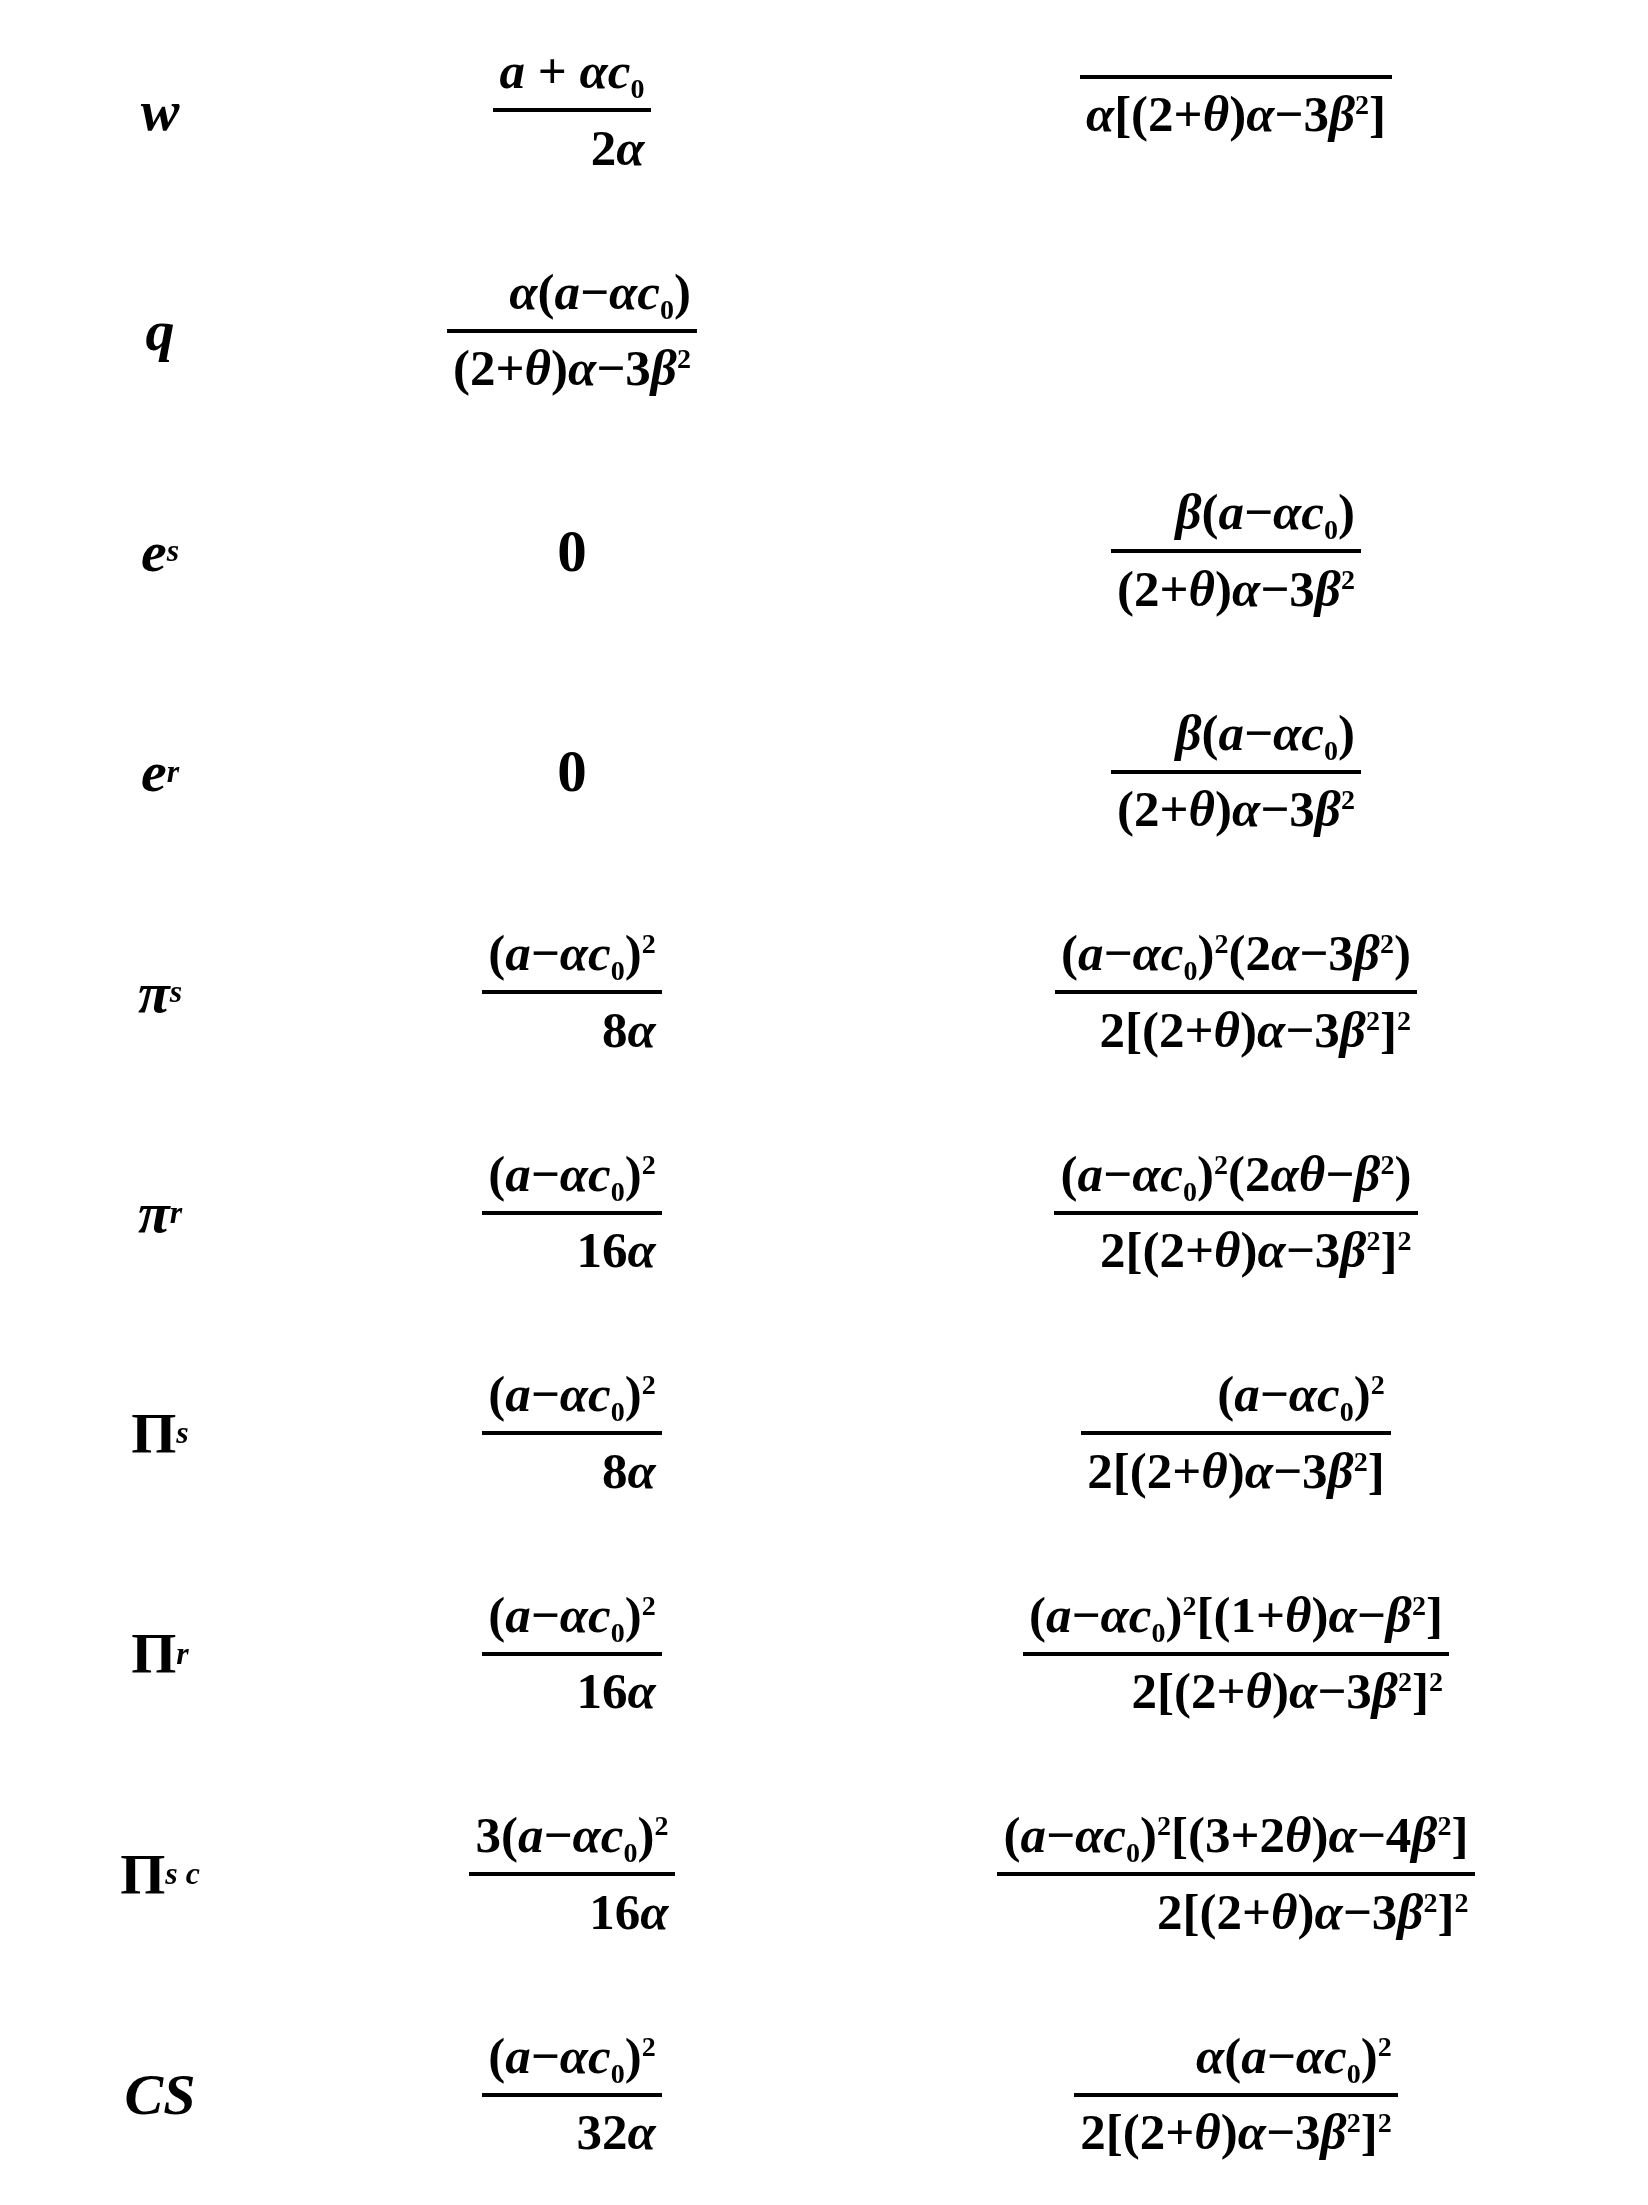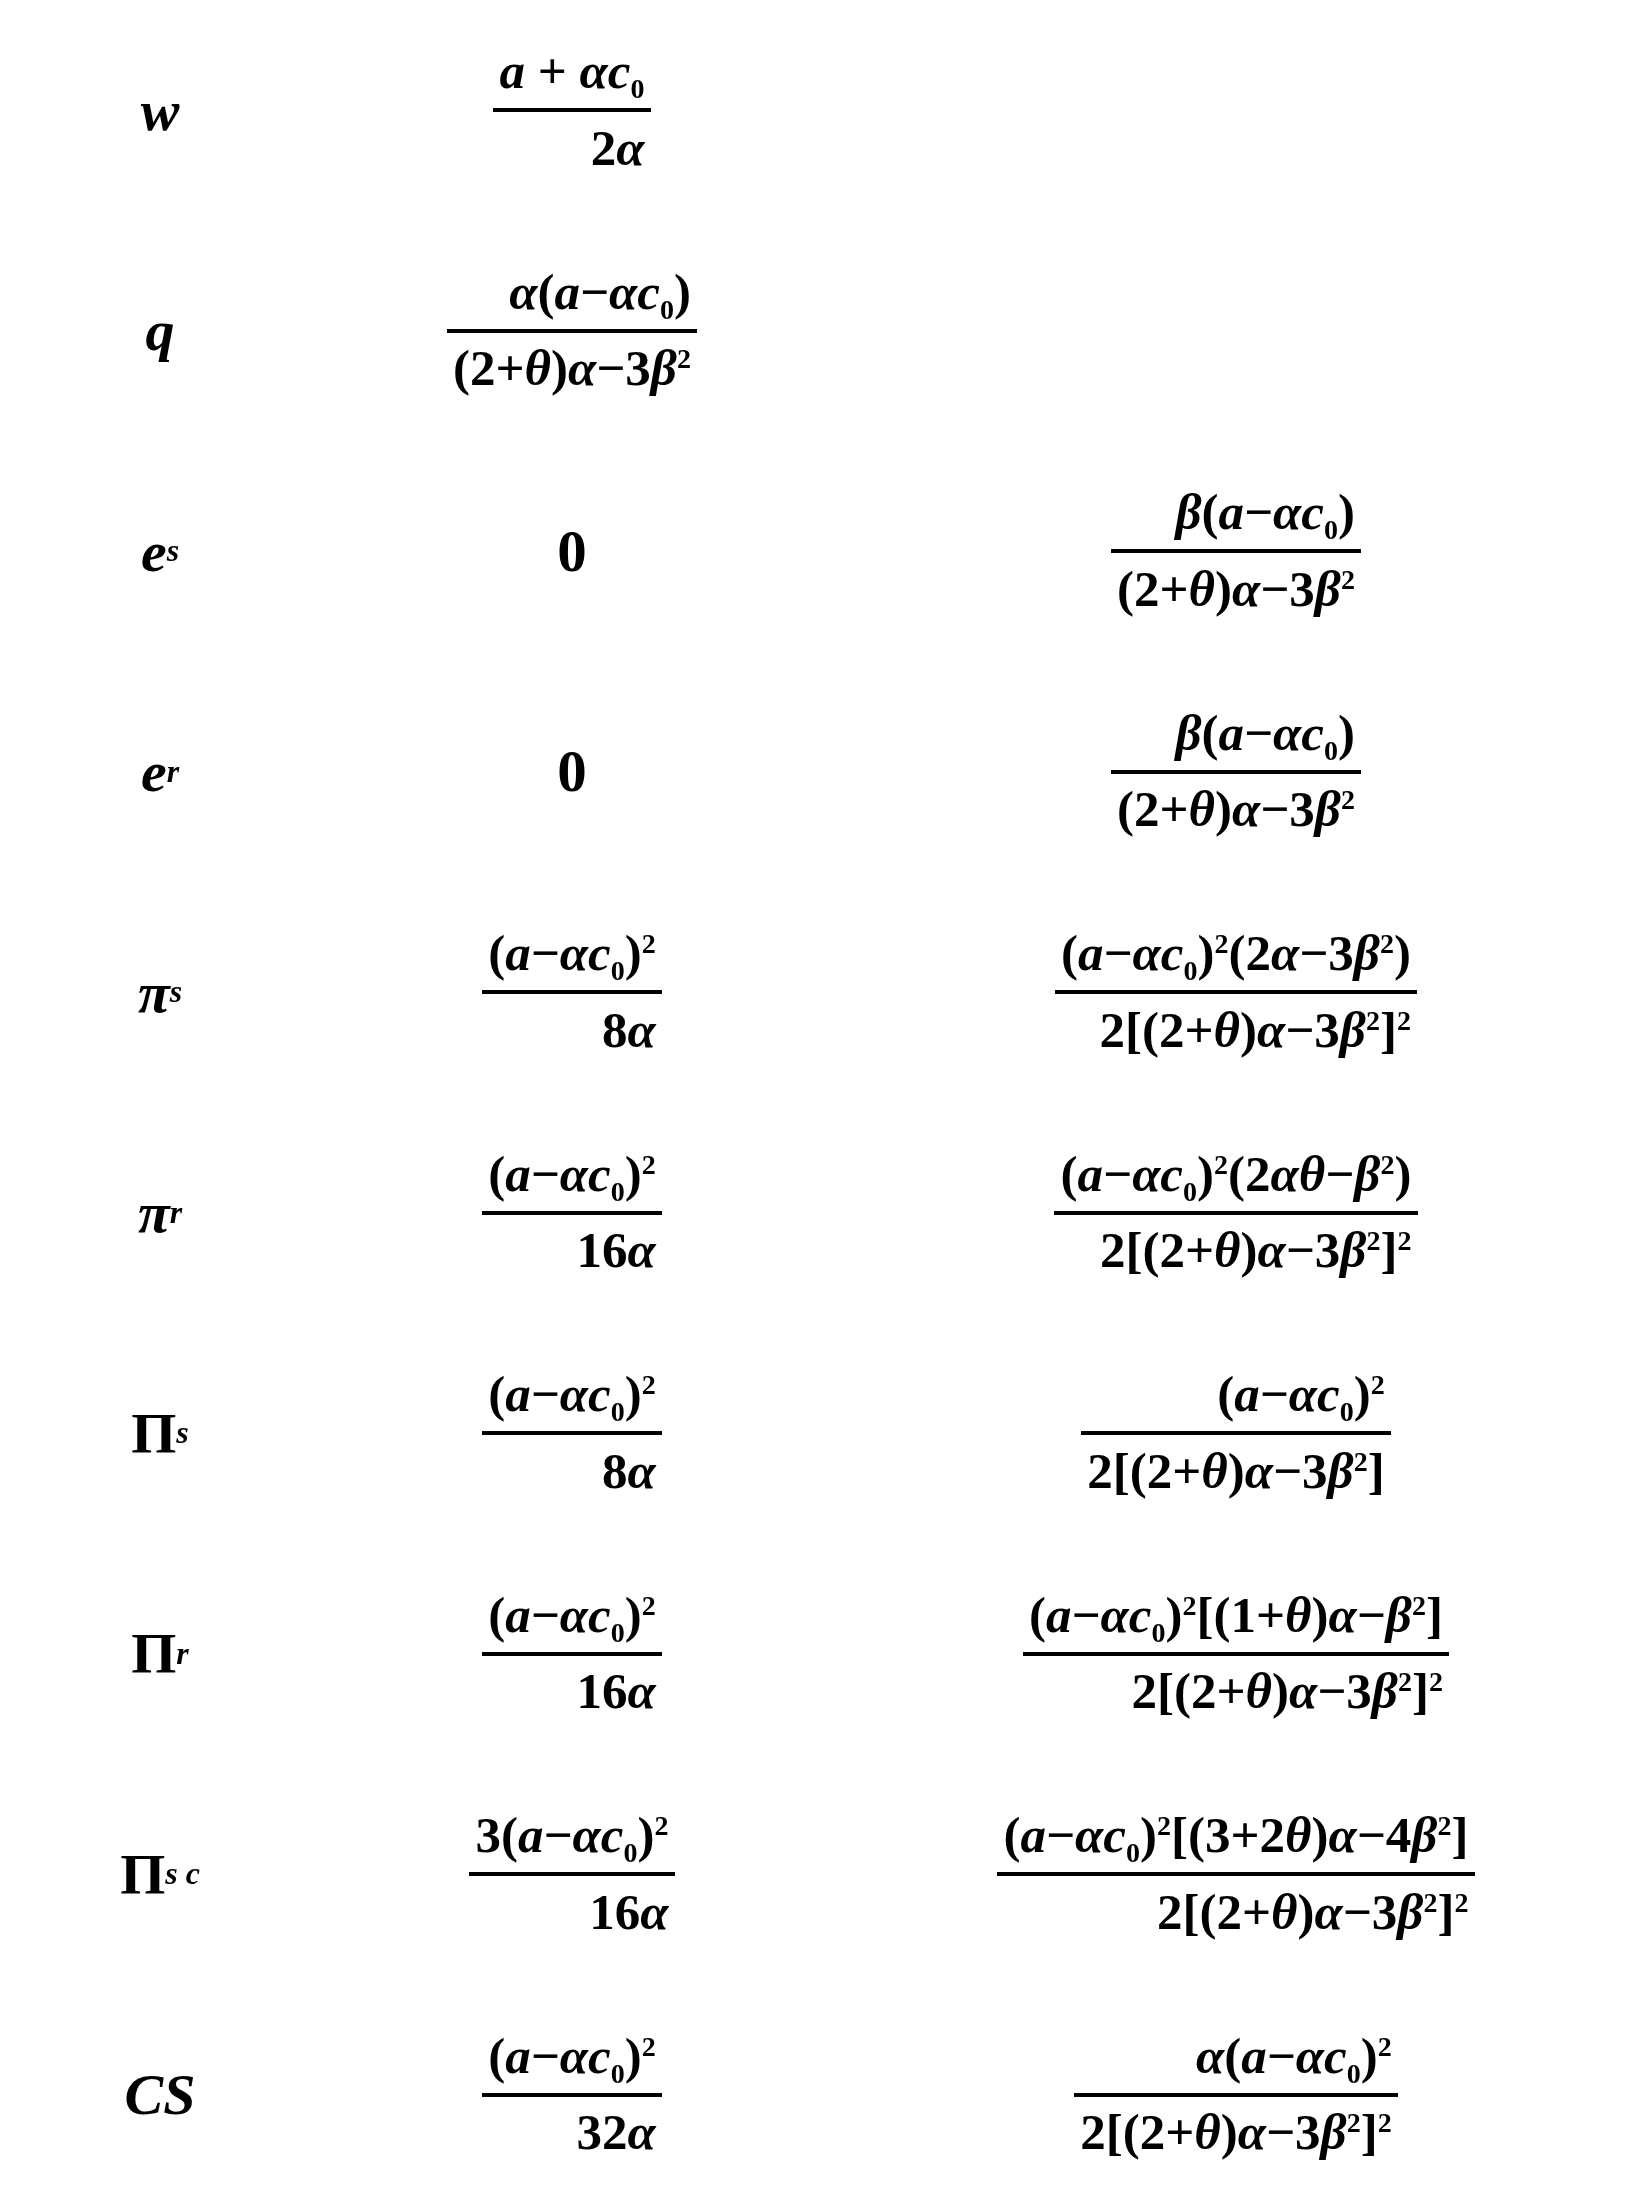--- a/index.html
+++ b/index.html
@@ -78,20 +78,21 @@
         <div class="cell formula-cell">
           <span class="frac">
             <span class="num"><i>a</i> + <i>α</i><i>c</i><sub>0</sub></span>
             <span class="bar"></span>
             <span class="den">2<i>α</i></span>
           </span>
         </div>
         <div class="cell formula-cell">
           <span class="frac">
             <span class="bar"></span>
+            <span class="den"><i>α</i>[(2+<i>θ</i>)<i>α</i>−3<i>β</i><sup>2</sup>]</span>
           </span>
         </div>
       </div>
       <div class="row">
         <div class="cell label-cell">
           <i>q</i>
         </div>
         <div class="cell formula-cell">
           <span class="frac">
             <span class="num"><i>α</i>(<i>a</i>−<i>α</i><i>c</i><sub>0</sub>)</span>

